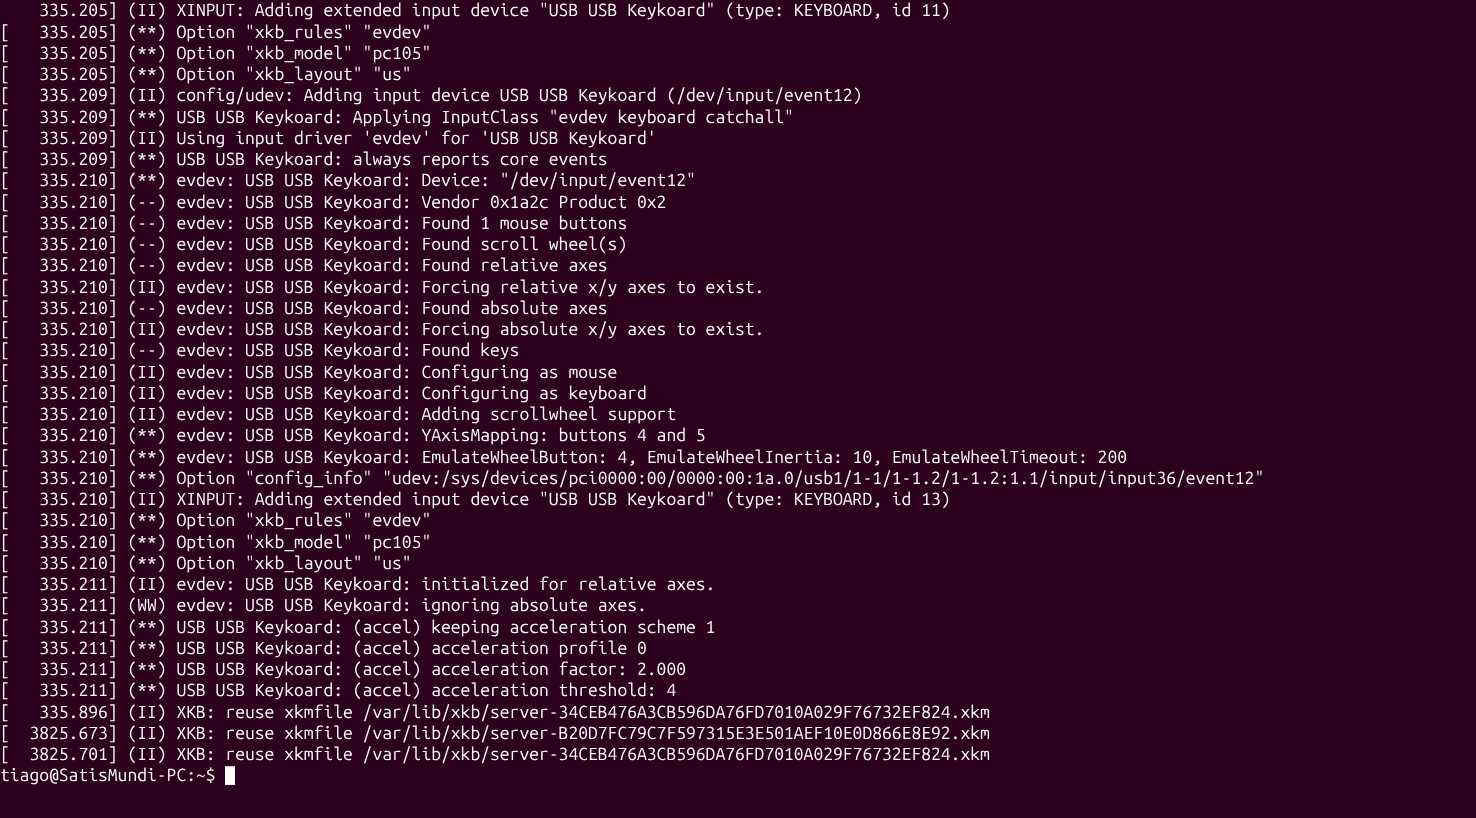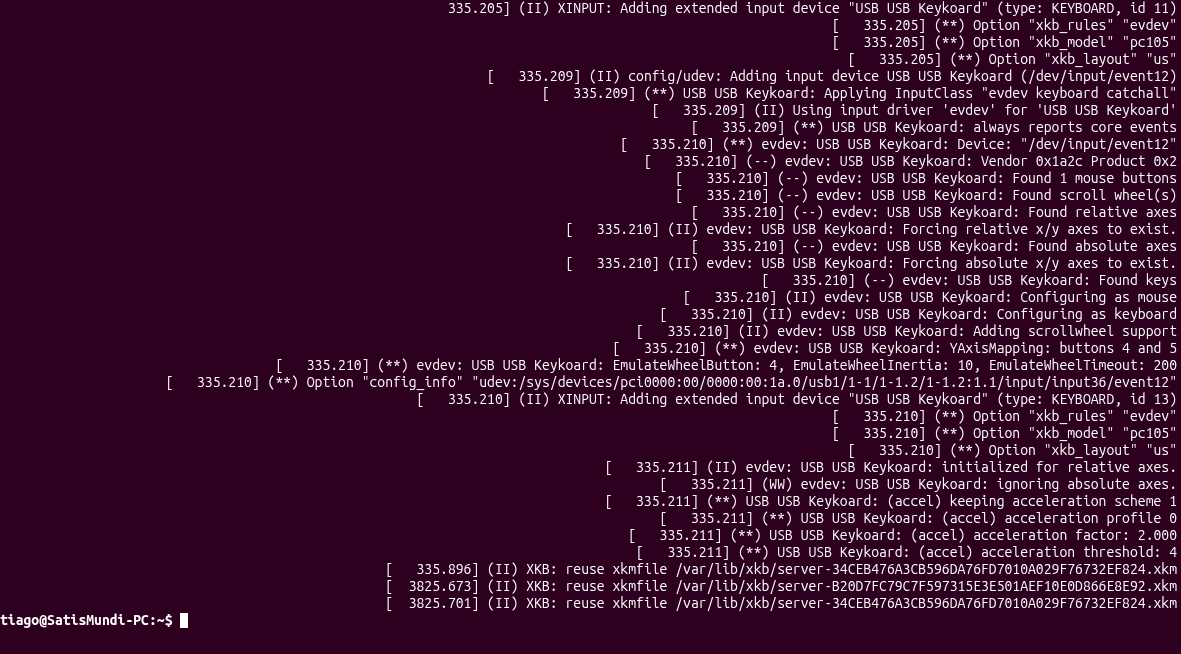--- a/index.html
+++ b/index.html
@@ -13,24 +13,23 @@
   font-size: 14px;
   line-height: 17px;
   overflow: hidden;
 }
 #terminal {
   box-sizing: border-box;
   width: 1181px;
   height: 654px;
   padding: 0 4px 0 0;
   white-space: pre;
-  text-align: right;
 }
 .line { display: block; }
-.prompt-line { display: flex; align-items: center; font-weight: bold; }
+.prompt-line { display: flex; align-items: center; }
 .cursor {
   display: inline-block;
   width: 8px;
   height: 15px;
   background: #ffffff;
   margin-left: 0;
   vertical-align: middle;
 }
 </style>
 </head>

